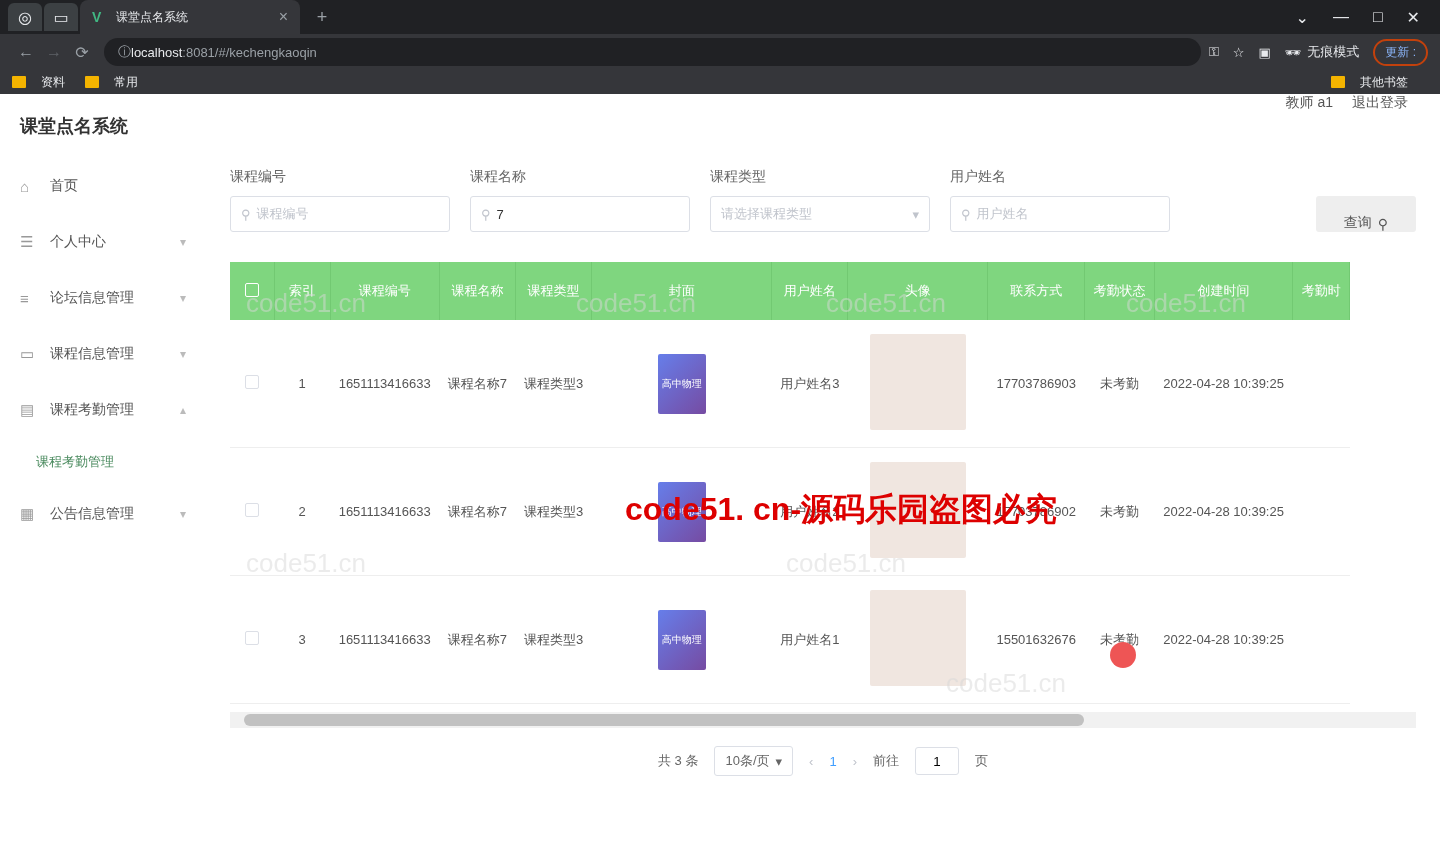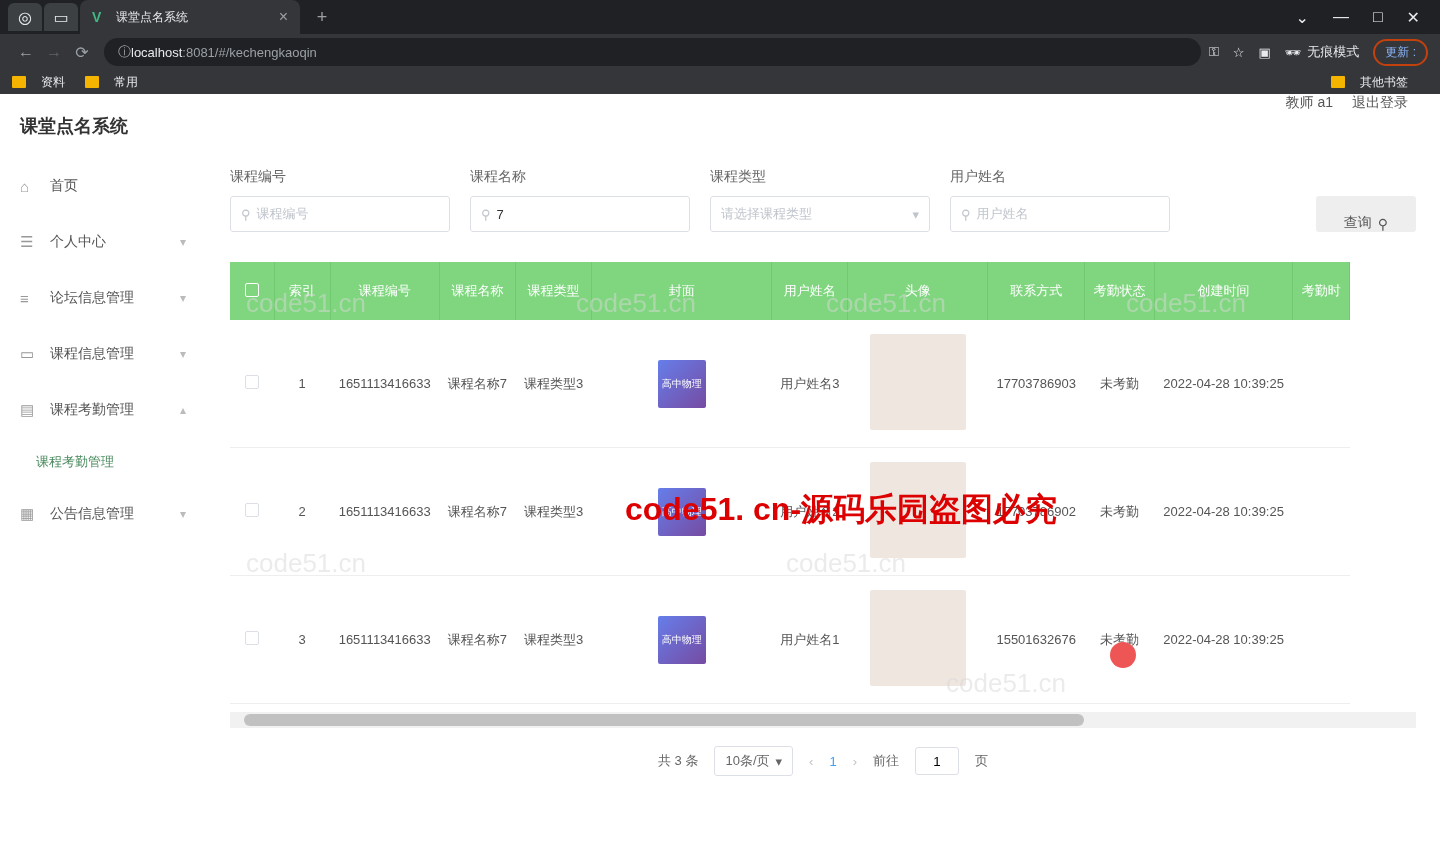--- a/index.html
+++ b/index.html
@@ -38,21 +38,21 @@
 .filter label{font-size:14px;color:#666}
 .filter .inp{width:220px;height:36px;border:1px solid #dcdfe6;border-radius:3px;display:flex;align-items:center;padding:0 10px;color:#c0c4cc;font-size:13px;gap:6px}
 .filter .inp.val{color:#333}
 .filter .inp .dd{margin-left:auto}
 .search-btn{align-self:flex-end;height:36px;padding:0 28px;background:#eee;border-radius:3px;display:flex;align-items:flex-end;gap:6px;font-size:14px;color:#555;margin-left:auto}
 .table-wrap{overflow-x:auto}
 .tbl{border-collapse:collapse;min-width:1120px}
 .tbl th{background:#7fd67f;color:#fff;font-size:13px;font-weight:normal;padding:20px 8px;text-align:center;border-right:1px solid #72c972}
 .tbl td{padding:14px 8px;text-align:center;font-size:13px;color:#555;border-bottom:1px solid #eee;vertical-align:middle}
 .chk{width:14px;height:14px;border:1px solid #dcdfe6;display:inline-block;border-radius:2px}
-.thumb{width:48px;height:48px;background:linear-gradient(135deg,#667eea,#764ba2);display:inline-flex;align-items:center;justify-content:center;color:#fff;font-size:10px;border-radius:2px}
+.thumb{width:48px;height:60px;background:linear-gradient(135deg,#667eea,#764ba2);display:inline-flex;align-items:center;justify-content:center;color:#fff;font-size:10px;border-radius:2px}
 .avatar{width:96px;height:96px;background:#f0e6e0;display:inline-block;border-radius:2px}
 .scroll-track{height:16px;background:#f1f1f1;position:relative;margin-top:8px}
 .scroll-thumb{position:absolute;left:14px;top:2px;height:12px;width:840px;background:#c1c1c1;border-radius:6px}
 .pagination{display:flex;align-items:center;justify-content:center;gap:16px;padding:18px 0;font-size:13px;color:#666}
 .pag-box{border:1px solid #dcdfe6;padding:5px 10px;border-radius:3px;display:flex;align-items:center;gap:6px}
 .pag-num{color:#409eff;font-weight:500}
 .pag-input{width:44px;height:28px;border:1px solid #dcdfe6;border-radius:3px;text-align:center}
 .wm{position:absolute;color:#d8d8d8;font-size:26px;pointer-events:none;white-space:nowrap;opacity:.5}
 .overlay-red{position:absolute;top:330px;left:419px;color:#d00;font-size:32px;font-weight:600;pointer-events:none}
 .overlay-gray{position:absolute;bottom:116px;left:150px;color:#888;font-size:28px;font-weight:600;pointer-events:none}

